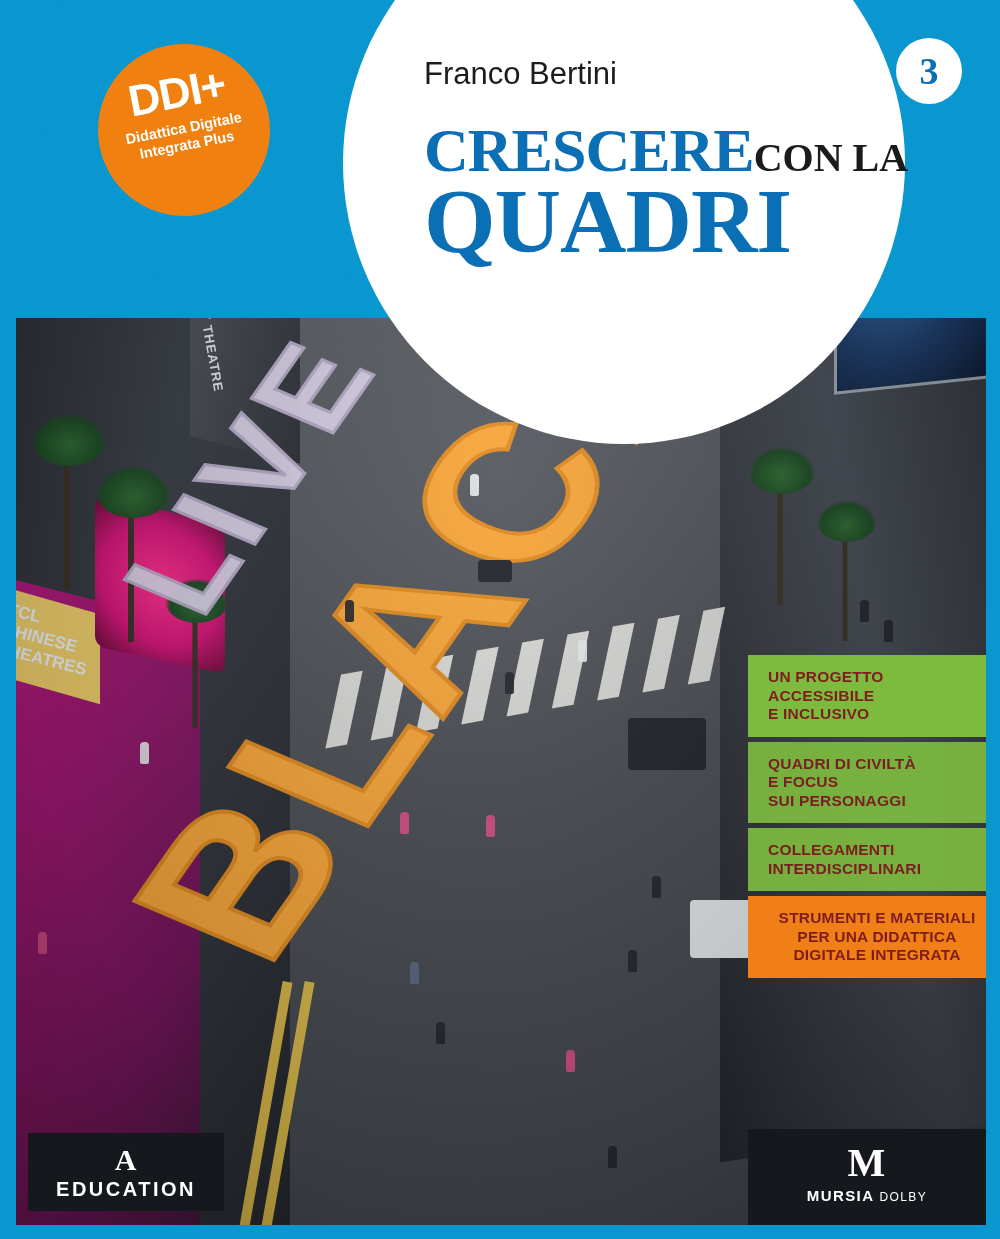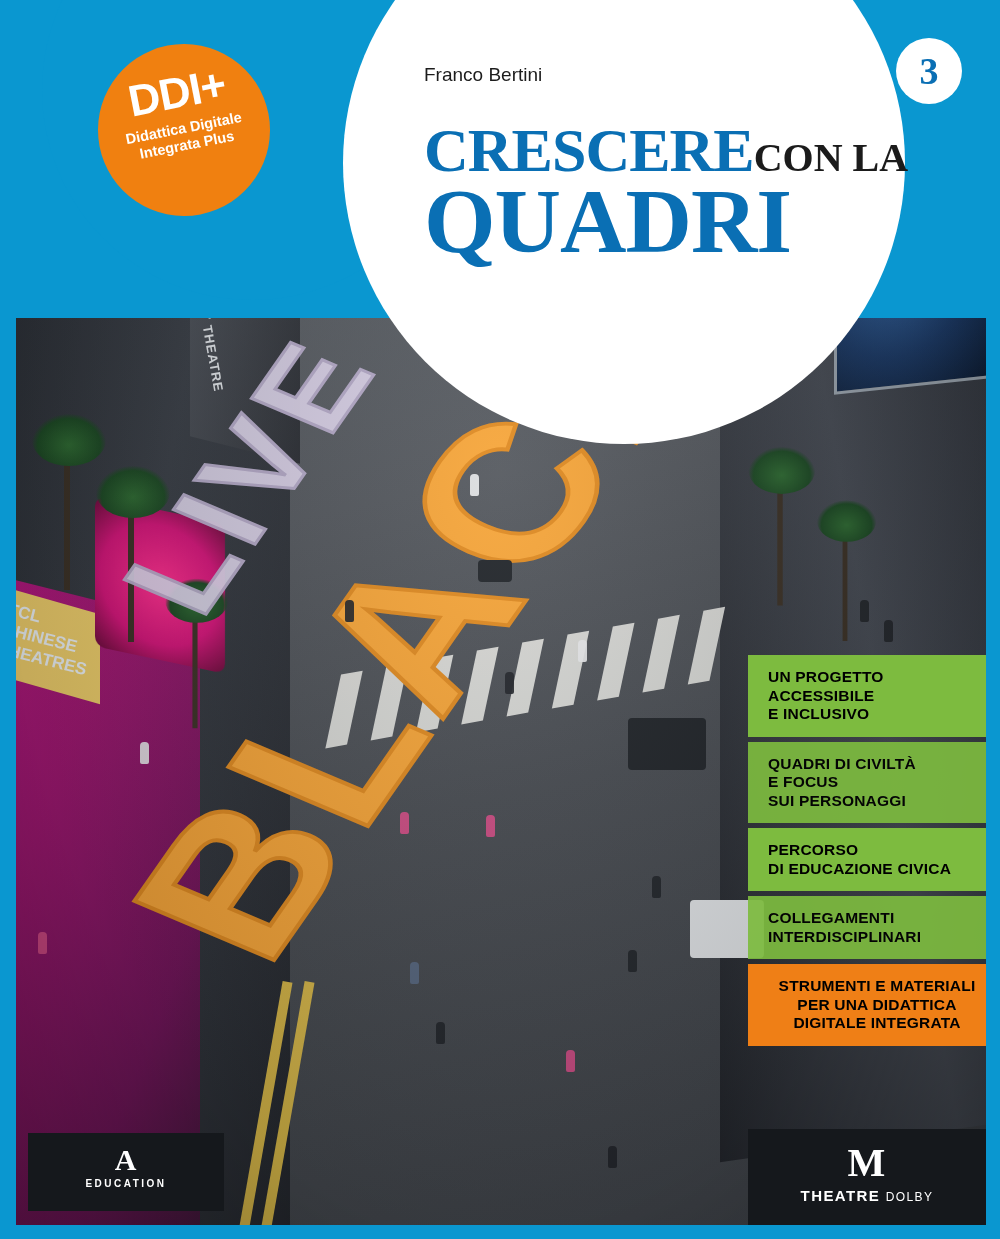--- a/index.html
+++ b/index.html
@@ -278,22 +278,22 @@
   .ddi-sub {
     margin-top: 6px;
     font-size: 14.5px;
     font-weight: bold;
     line-height: 17px;
   }
 
   
   .author {
     position: absolute;
-    left: 424px; top: 64px;
-    font-size: 19px;
+    left: 424px; top: 56px;
+    font-size: 31px;
     color: #1c1c1c;
     font-family: "Liberation Sans", sans-serif;
     text-align: center;
   }
   .title-1 {
     position: absolute;
     left: 424px; top: 115px;
     white-space: nowrap;
     font-family: "Liberation Serif", serif;
   }
@@ -346,21 +346,21 @@
 
   
   .features {
     position: absolute;
     right: 14px;
     top: 655px;
     width: 238px;
   }
   .feat {
     padding: 13px 0 13px 20px;
-    color: #000000;
+    color: #7f1d1d;
     font-size: 15.5px;
     font-weight: bold;
     line-height: 18.5px;
     letter-spacing: .2px;
     text-transform: uppercase;
     margin-bottom: 5px;
   }
   .feat.green { background: #7dbb3f; }
   .feat.green2 { background: #7dbb3f; opacity: .92; }
   .feat.orange { background: #ef7f16; text-align: center; }
@@ -376,21 +376,21 @@
   }
   .mondadori .m-glyph {
     font-family: "Liberation Serif", serif;
     font-size: 30px;
     font-weight: bold;
     line-height: 34px;
     margin-top: 10px;
     letter-spacing: 1px;
   }
   .mondadori .m-label {
-    font-size: 10px;
+    font-size: 20px;
     font-weight: bold;
     letter-spacing: 2.5px;
     margin-top: 1px;
   }
   .mursia {
     position: absolute;
     right: 14px; bottom: 14px;
     width: 238px; height: 96px;
     background: #15181c;
     color: #ffffff;
@@ -516,35 +516,33 @@
 
   <div class="vol">3</div>
 
   <div class="features">
     <div class="feat green" style="white-space:pre-line">UN PROGETTO
 ACCESSIBILE
 E INCLUSIVO</div>
     <div class="feat green2" style="white-space:pre-line">QUADRI DI CIVILTÀ
 E FOCUS
 SUI PERSONAGGI</div>
-    <div class="feat green" style="white-space:pre-line">PERCORSO
-DI EDUCAZIONE CIVICA</div>
     <div class="feat green2" style="white-space:pre-line">COLLEGAMENTI
 INTERDISCIPLINARI</div>
     <div class="feat orange" style="white-space:pre-line">STRUMENTI E MATERIALI
 PER UNA DIDATTICA
 DIGITALE INTEGRATA</div>
   </div>
 
   <div class="mondadori">
     <div class="m-glyph">A</div>
     <div class="m-label">EDUCATION</div>
   </div>
 
   <div class="mursia">
     <div class="mu-glyph">M</div>
     <div class="mu-label">
-      <span>THEATRE</span>
+      <span>MURSIA</span>
       <span class="small">DOLBY</span>
     </div>
   </div>
 
 </div>
 
 </body></html>

